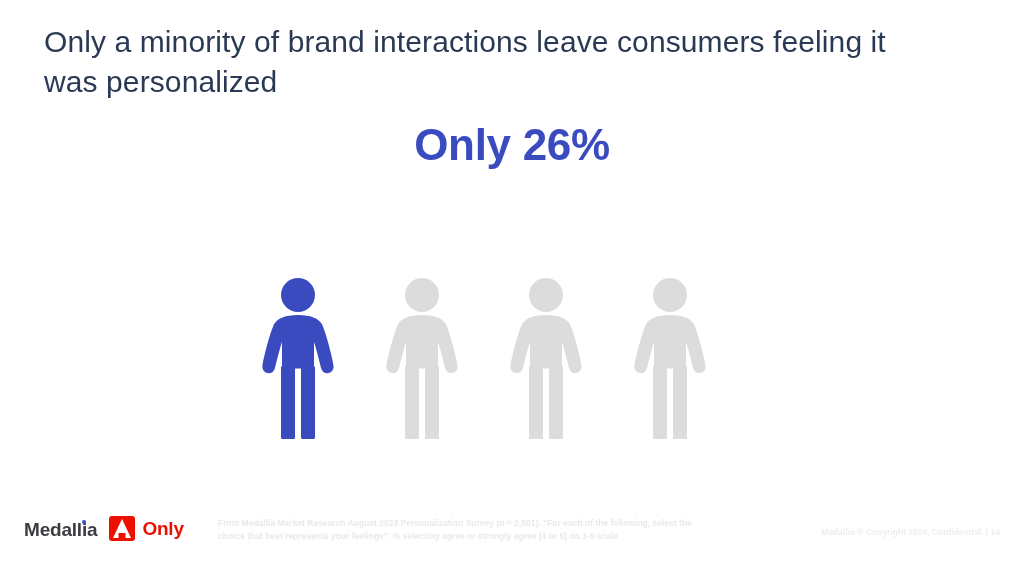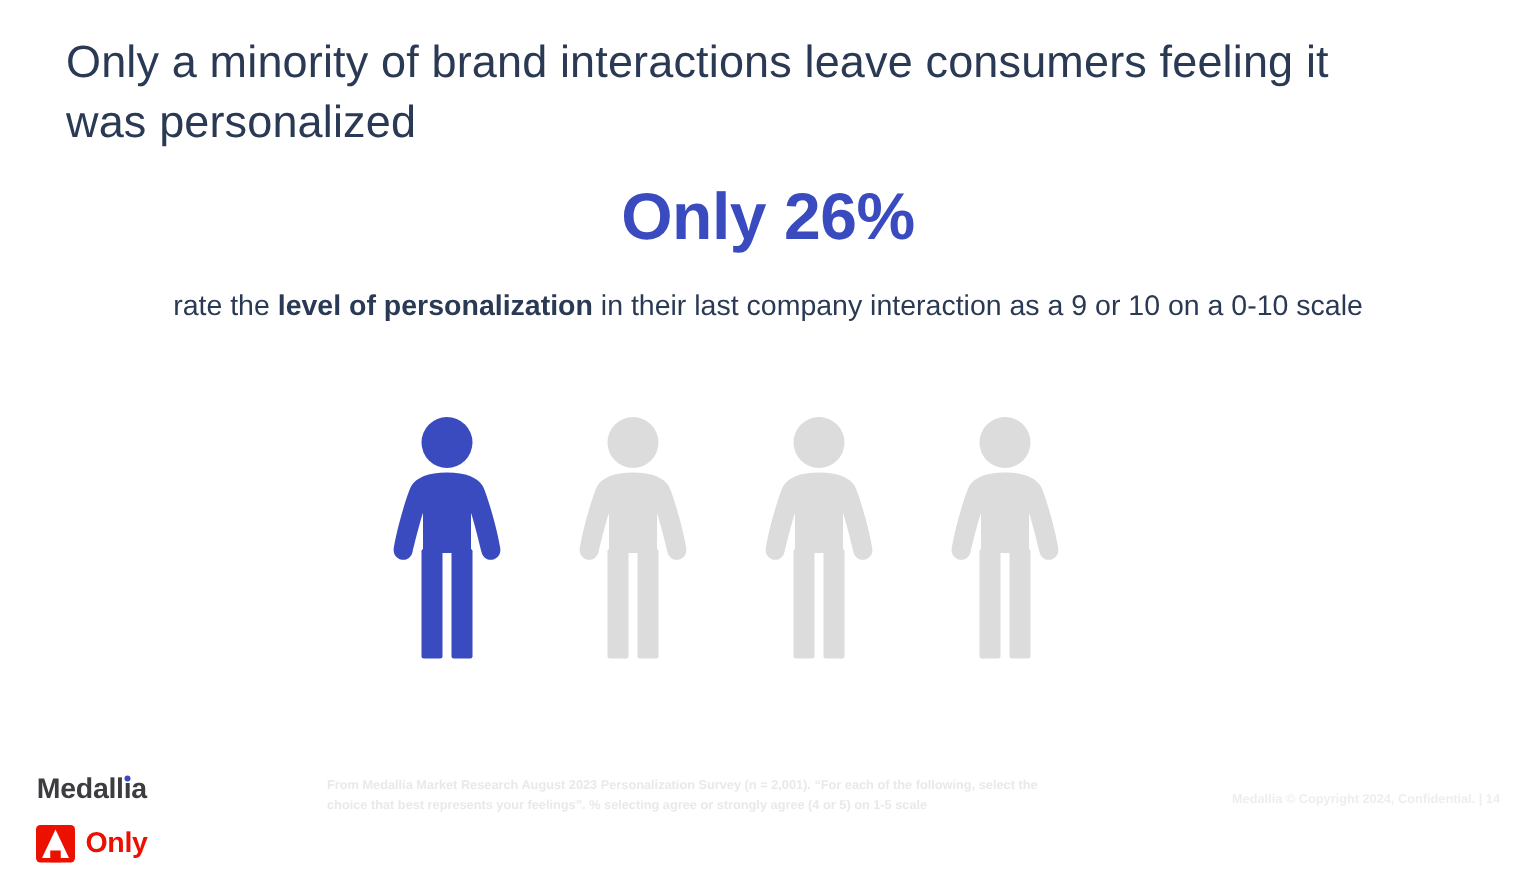--- a/index.html
+++ b/index.html
@@ -90,23 +90,22 @@
     top: 505px;
     width: 1024px;
     height: 62px;
   }
 
   .logo-group {
     position: absolute;
     left: 24px;
     top: 11px;
     display: flex;
-    align-items: center;
+    align-items: flex-end;
     gap: 12px;
-    flex-direction: column;
   }
 
   .medallia-logo {
     font-size: 19px;
     font-weight: 700;
     color: #3c3c41;
     letter-spacing: -0.2px;
     position: relative;
     line-height: 22px;
   }
@@ -187,23 +186,20 @@
 </style>
 </head>
 <body>
 
 <div class="slide">
 
   <div class="slide-title">Only a minority of brand interactions leave consumers feeling it was personalized</div>
 
   <div class="stat-headline">Only 26%</div>
 
-  <div class="stat-subtext">
-    <span>rate the </span><b>level of personalization</b><span> in their last company interaction as a 9 or 10 on a 0-10 scale</span>
-  </div>
 
   <div class="people-row">
 
     <svg class="person" viewBox="0 0 80 165">
       <circle cx="40" cy="18" r="17" fill="#3a4bc0"></circle>
       <path fill="#3a4bc0" d="M40 38c-13 0-20 3.5-23.5 8.5C13.5 51 6 78 4.5 88.5c-1.2 8.4 10.5 11 12.5 2.5 1.8-7.6 5.5-22 7-26v26.6h32V65c1.5 4 5.2 18.4 7 26 2 8.5 13.7 5.9 12.5-2.5C74 78 66.5 51 63.5 46.5 60 41.5 53 38 40 38z"></path>
       <rect x="23" y="89" width="14" height="73" rx="1.5" fill="#3a4bc0"></rect>
       <rect x="43" y="89" width="14" height="73" rx="1.5" fill="#3a4bc0"></rect>
     </svg>
 

